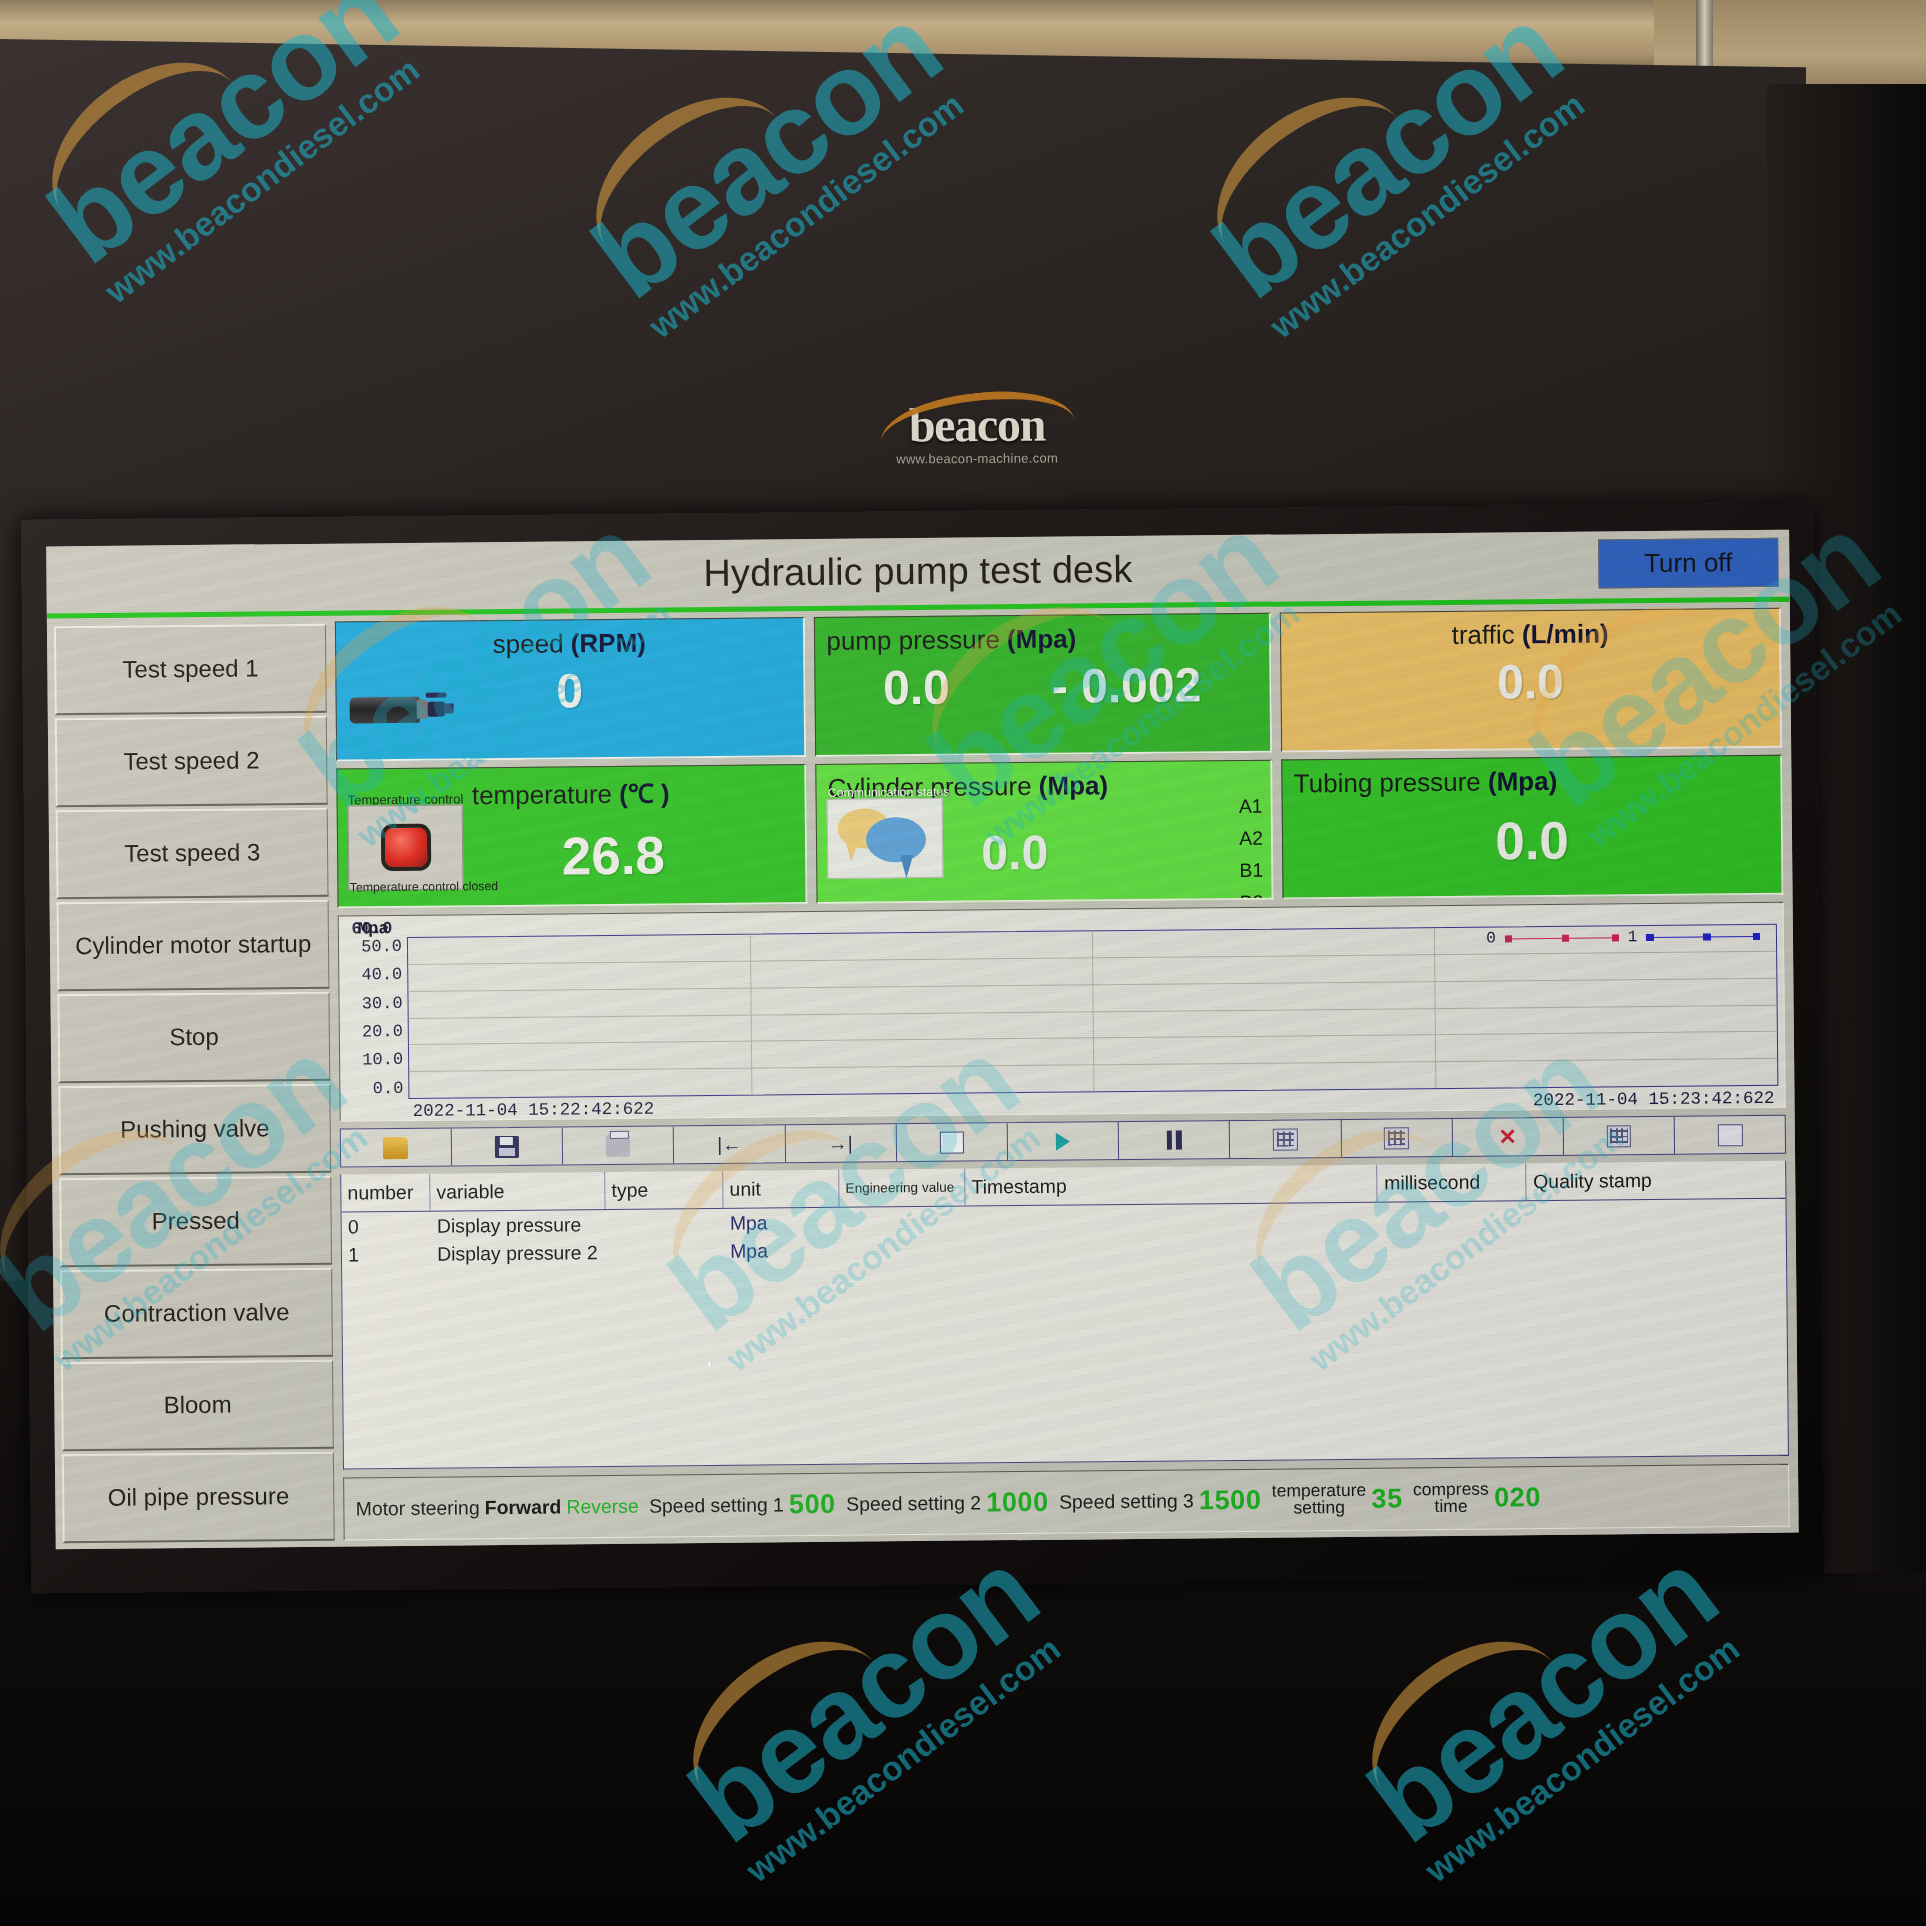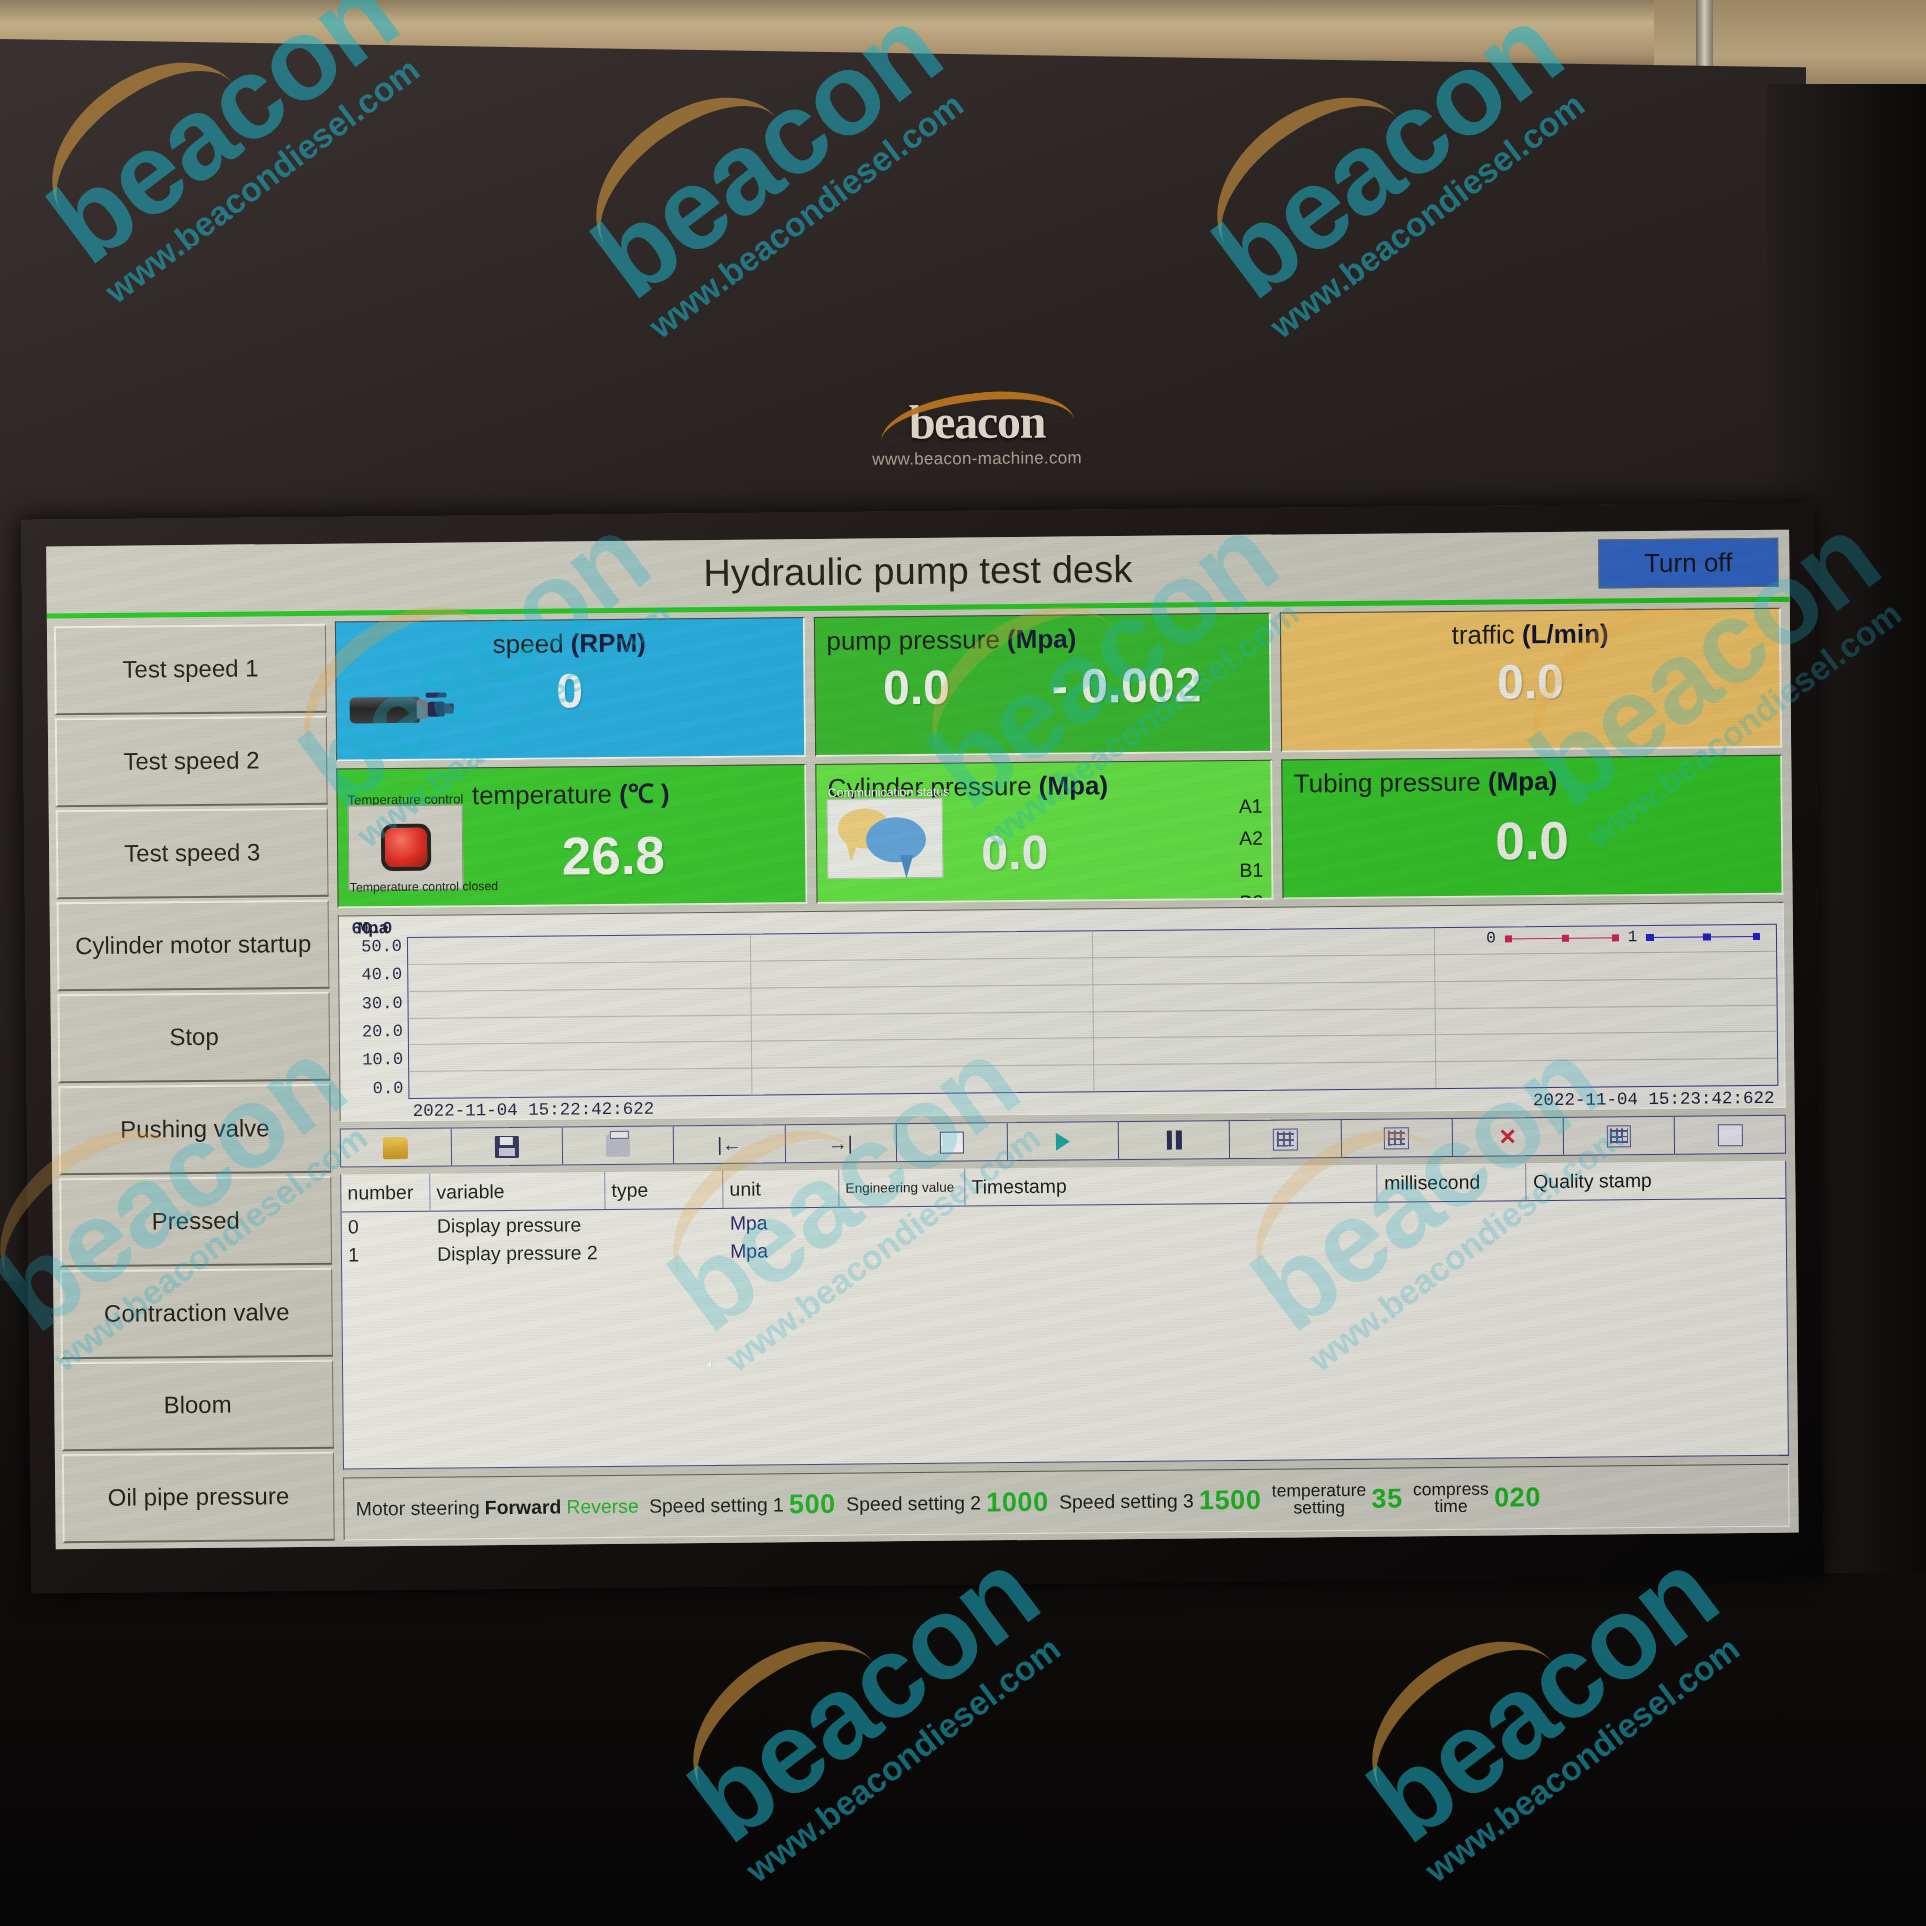--- a/index.html
+++ b/index.html
@@ -71,21 +71,21 @@
   }
   #logo-swoosh {
     position: absolute; left: 24.6px; top: 5.2px;
     width: 194px; height: 38px;
     border-top: 8.4px solid #b8751f;
     border-radius: 50% 50% 0 0 / 100% 100% 0 0;
     transform: rotate(-6deg);
     opacity: .95;
   }
   #logo-url {
-    font-size: 17px; color: #a79f92; letter-spacing: 0.3px;
+    font-size: 13px; color: #a79f92; letter-spacing: 0.3px;
     margin-top: 2.6px;
   }
 
   
   #monitor-bezel {
     position: absolute;
     left: 26px; top: 511px;
     width: 1793px; height: 1074px;
     background: linear-gradient(145deg,#2e2826,#14100f 60%,#070606);
     padding: 27px 24.6px 44px 24.6px;

